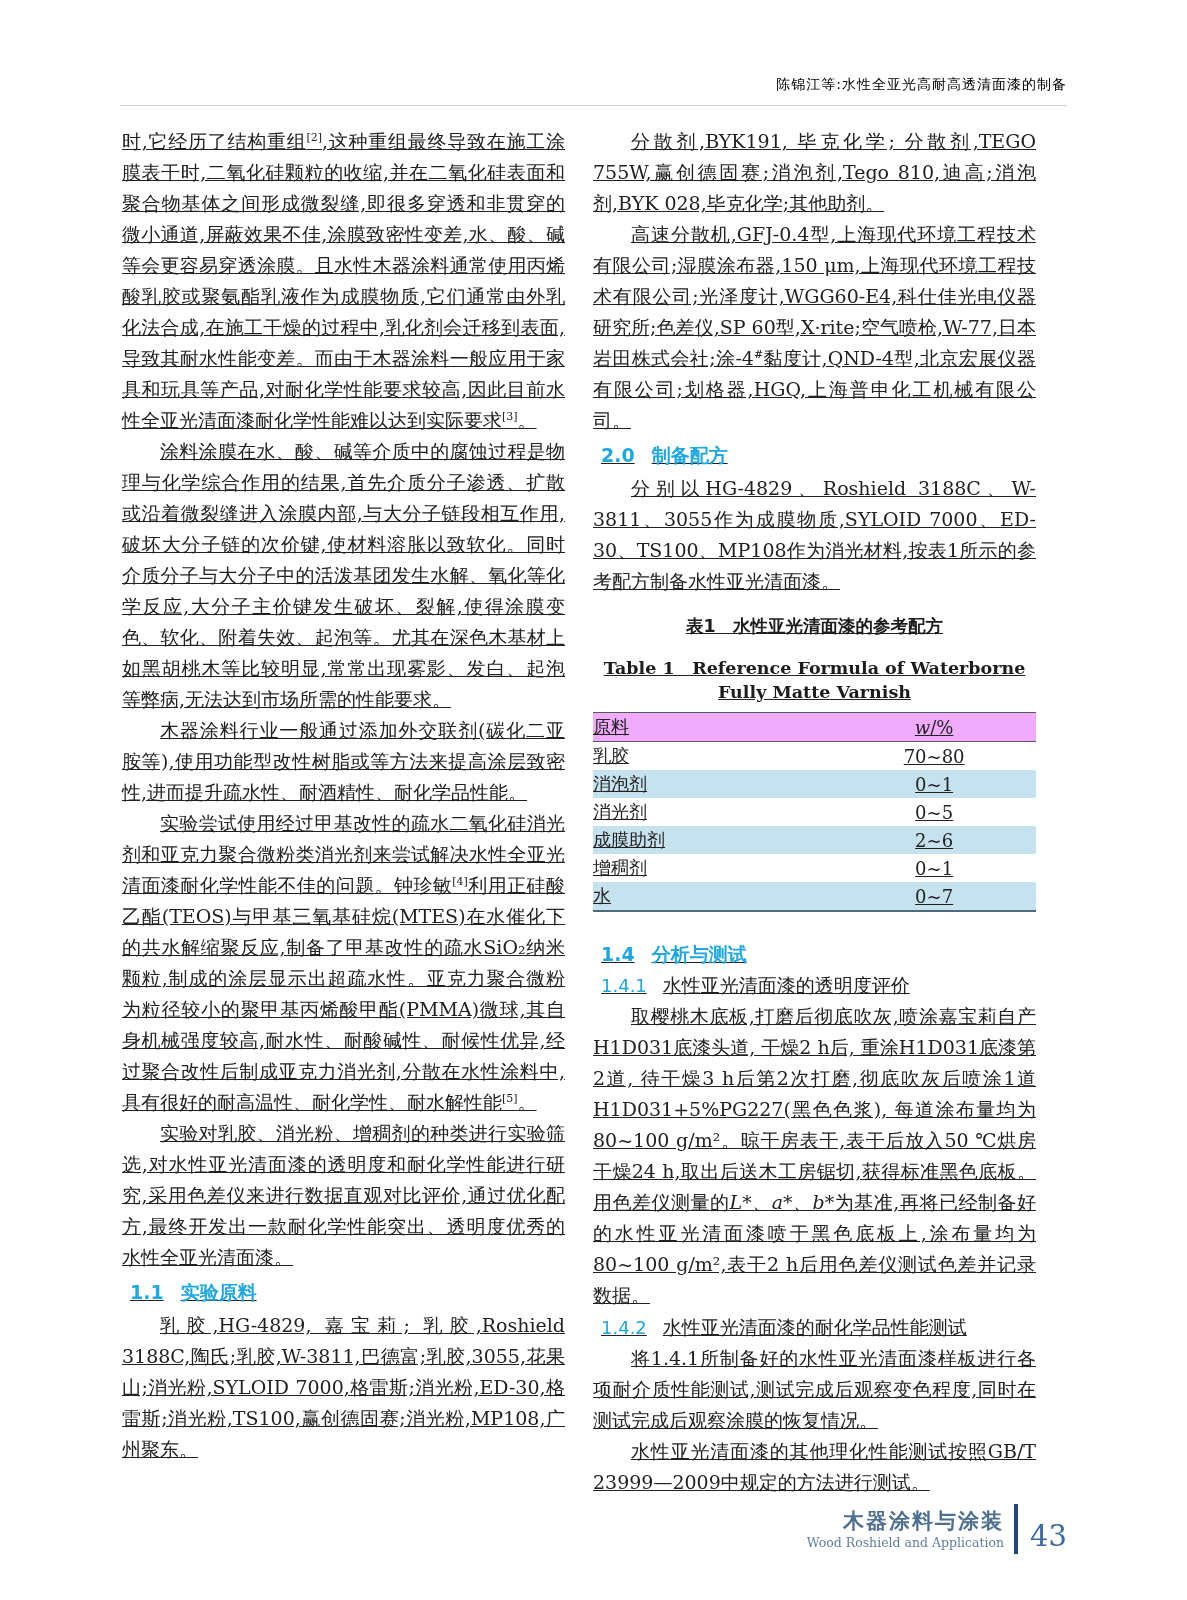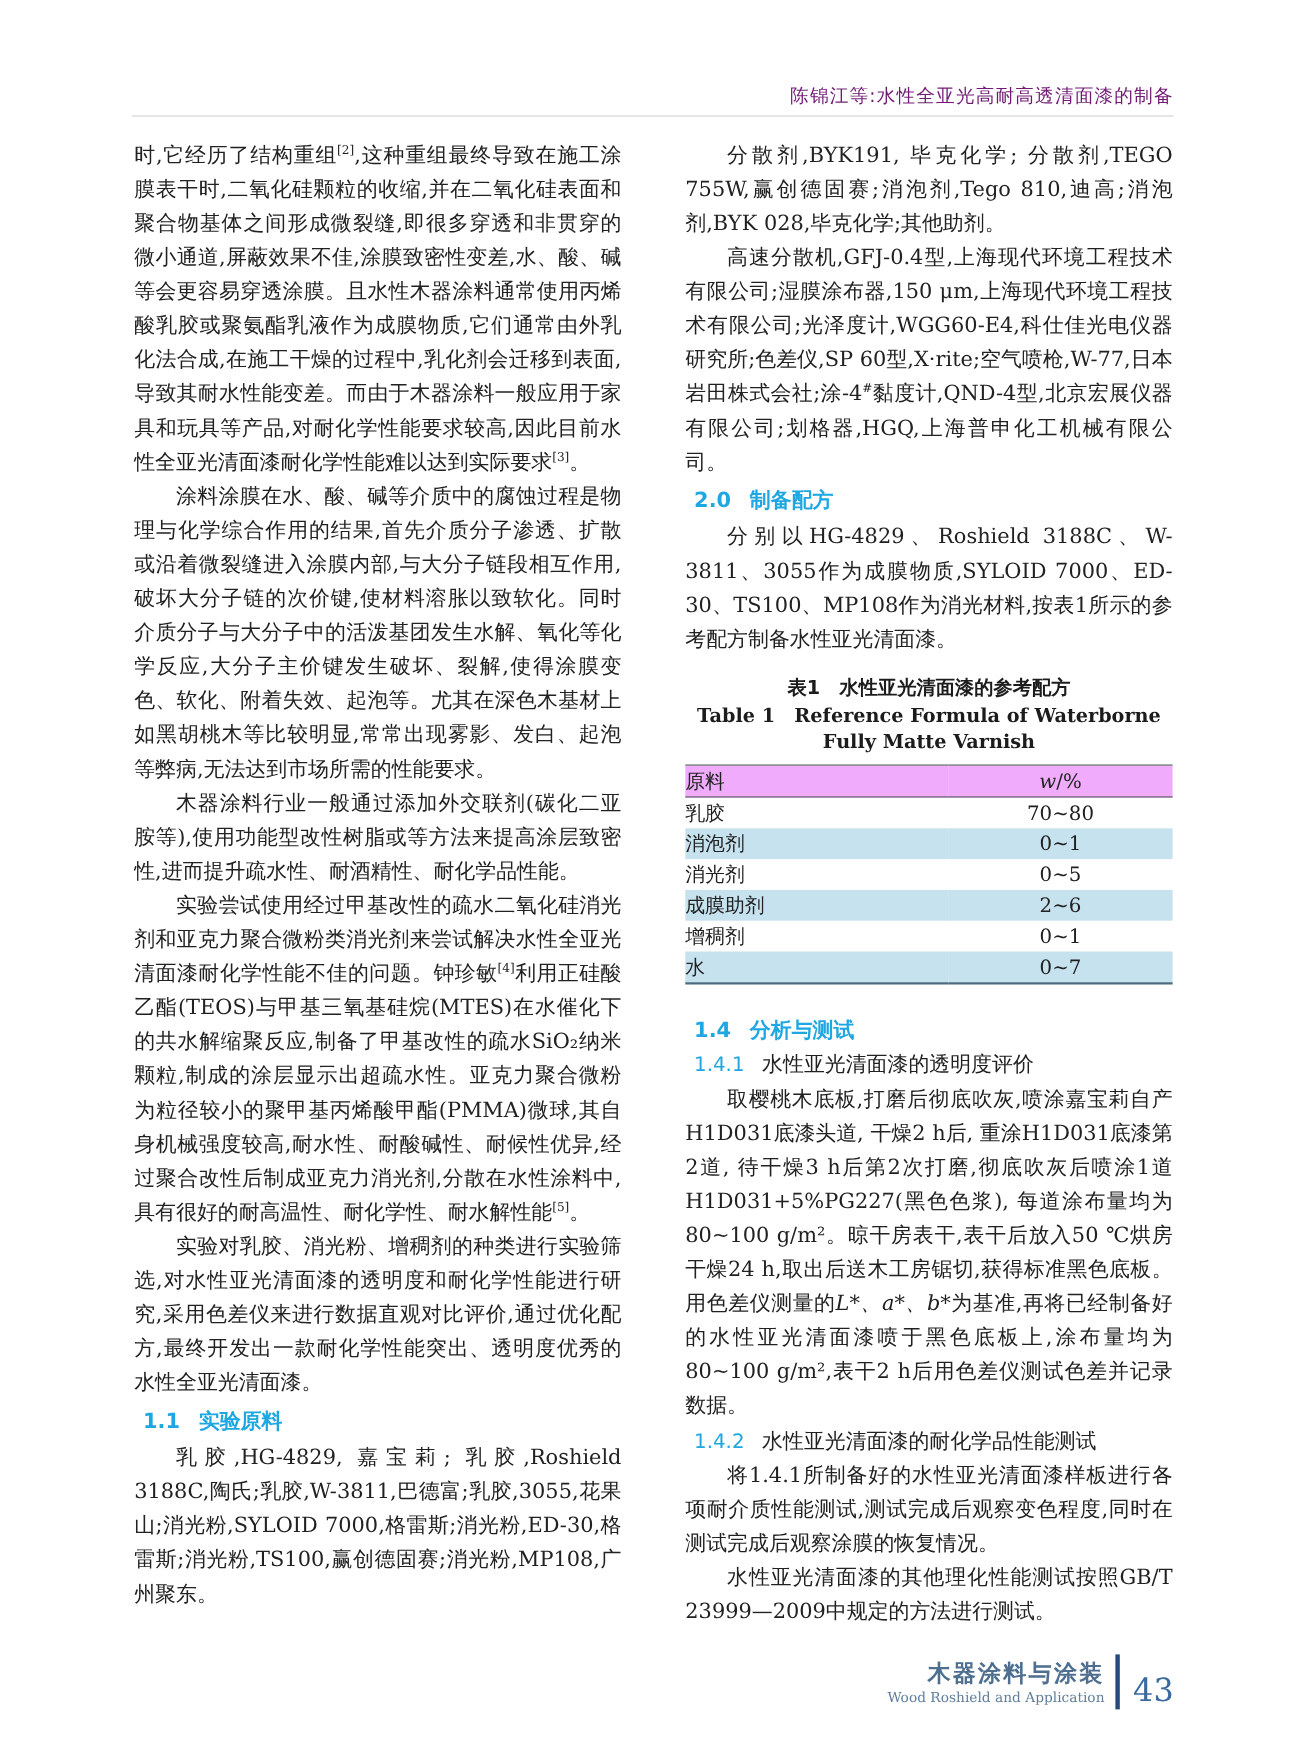--- a/index.html
+++ b/index.html
@@ -5,30 +5,30 @@
   html,body{margin:0;padding:0;}
   body{
     width:1187px;height:1600px;position:relative;overflow:hidden;
     background:#ffffff;color:#212121;
     font-family:"DejaVu Serif","Liberation Serif",serif;
   }
   
   .running-head{
     position:absolute;top:76px;right:120px;
     font-family:"DejaVu Sans","Liberation Sans",sans-serif;
-    font-size:17px;color:#701a75;letter-spacing:1px;
+    font-size:14px;color:#000000;letter-spacing:1px;
   }
   .head-rule{
     position:absolute;top:105px;left:120px;width:947px;height:1px;
     background:#cdd1d4;
   }
   
   .columns{
     position:absolute;top:126px;left:122px;width:945px;
-    display:flex;gap:58px;
+    display:flex;gap:28px;text-decoration:underline;
   }
   .col{width:443px;}
   p.bt{
     margin:0;font-size:19px;line-height:31px;
     text-align:justify;color:#212121;
   }
   p.indent{text-indent:2em;}
   sup.ref{font-size:11px;line-height:0;}
   .ital{font-style:italic;}
   
@@ -51,21 +51,21 @@
   }
   .sec3 .ttl{color:#212121;}
   
   .tbl-caption{margin-top:16px;text-align:center;}
   .cap-zh{
     font-family:"DejaVu Sans","Liberation Sans",sans-serif;
     font-weight:bold;font-size:17.5px;color:#1c1c1c;line-height:26px;
   }
   .cap-en{
     font-weight:bold;font-size:17.5px;color:#1c1c1c;line-height:24px;
-    padding:0 10px;margin-top:0;
+    padding:0 10px;margin-top:17px;
   }
   table.ref-formula{
     width:100%;border-collapse:collapse;margin-top:8px;
     border-top:1.4px solid #54595d;border-bottom:2px solid #4d6b7d;
     font-size:18px;color:#212121;
   }
   table.ref-formula th,table.ref-formula td{
     height:28px;padding:0;font-weight:normal;
   }
   table.ref-formula thead tr{

